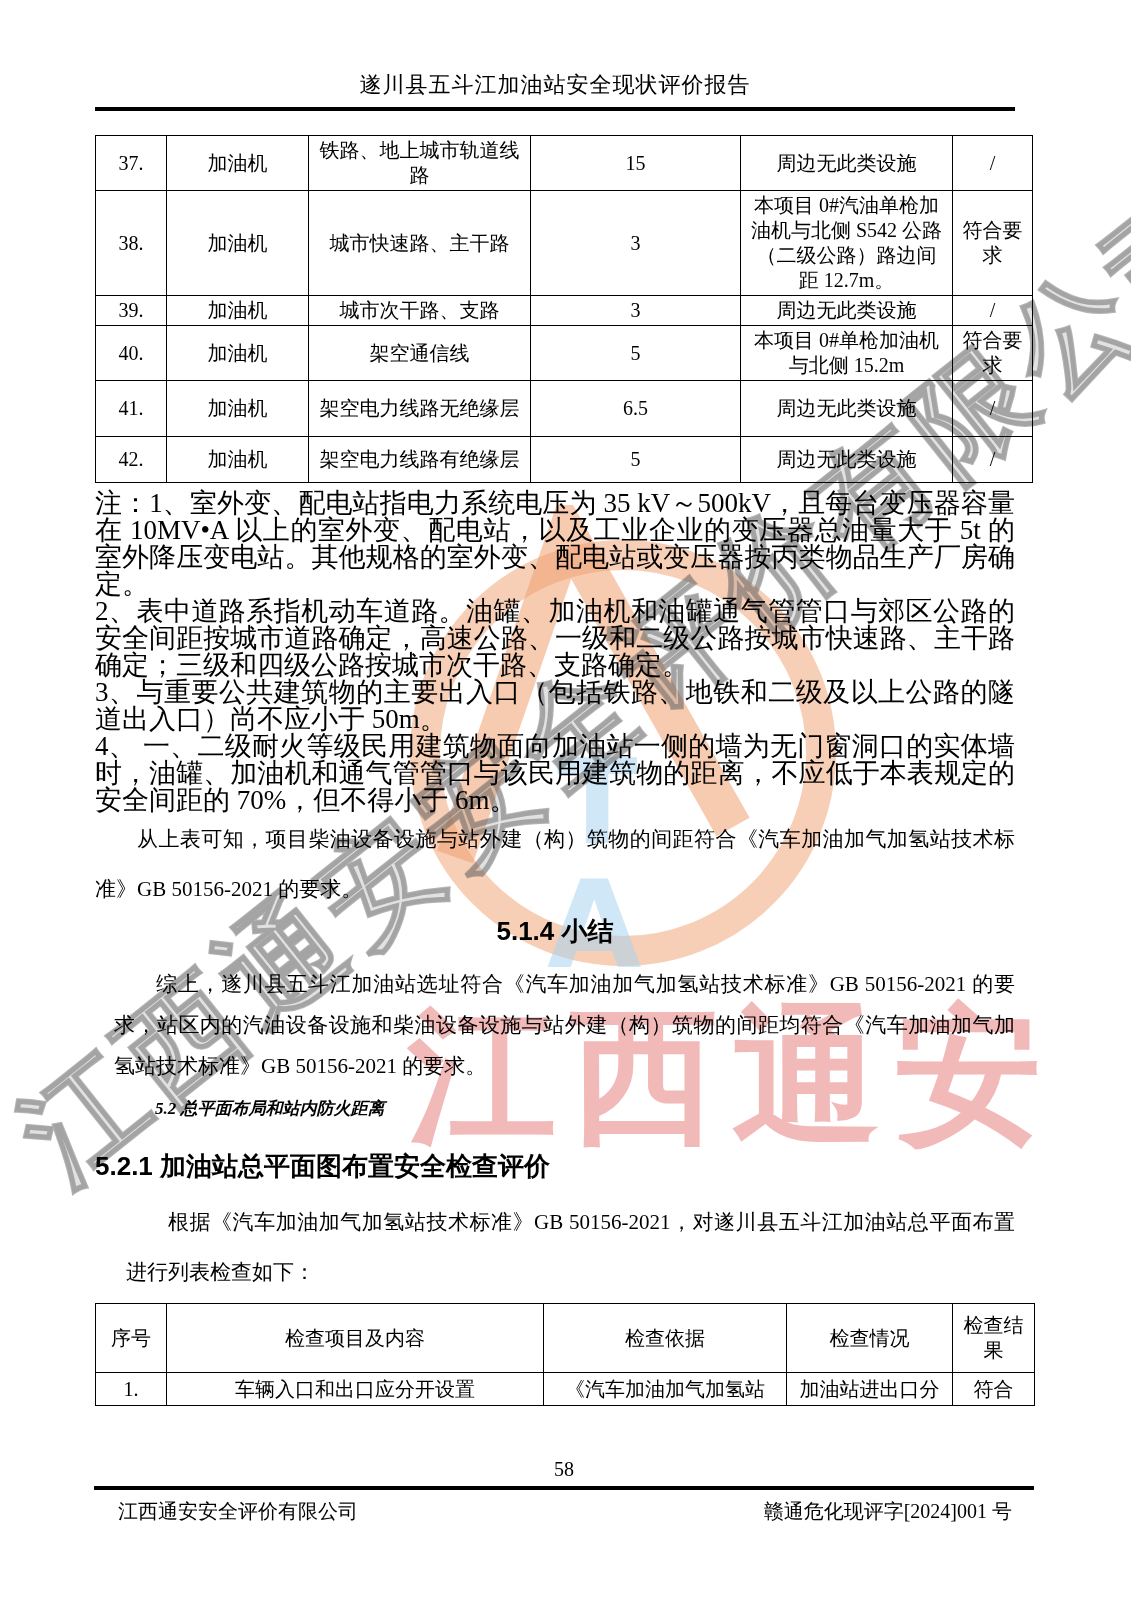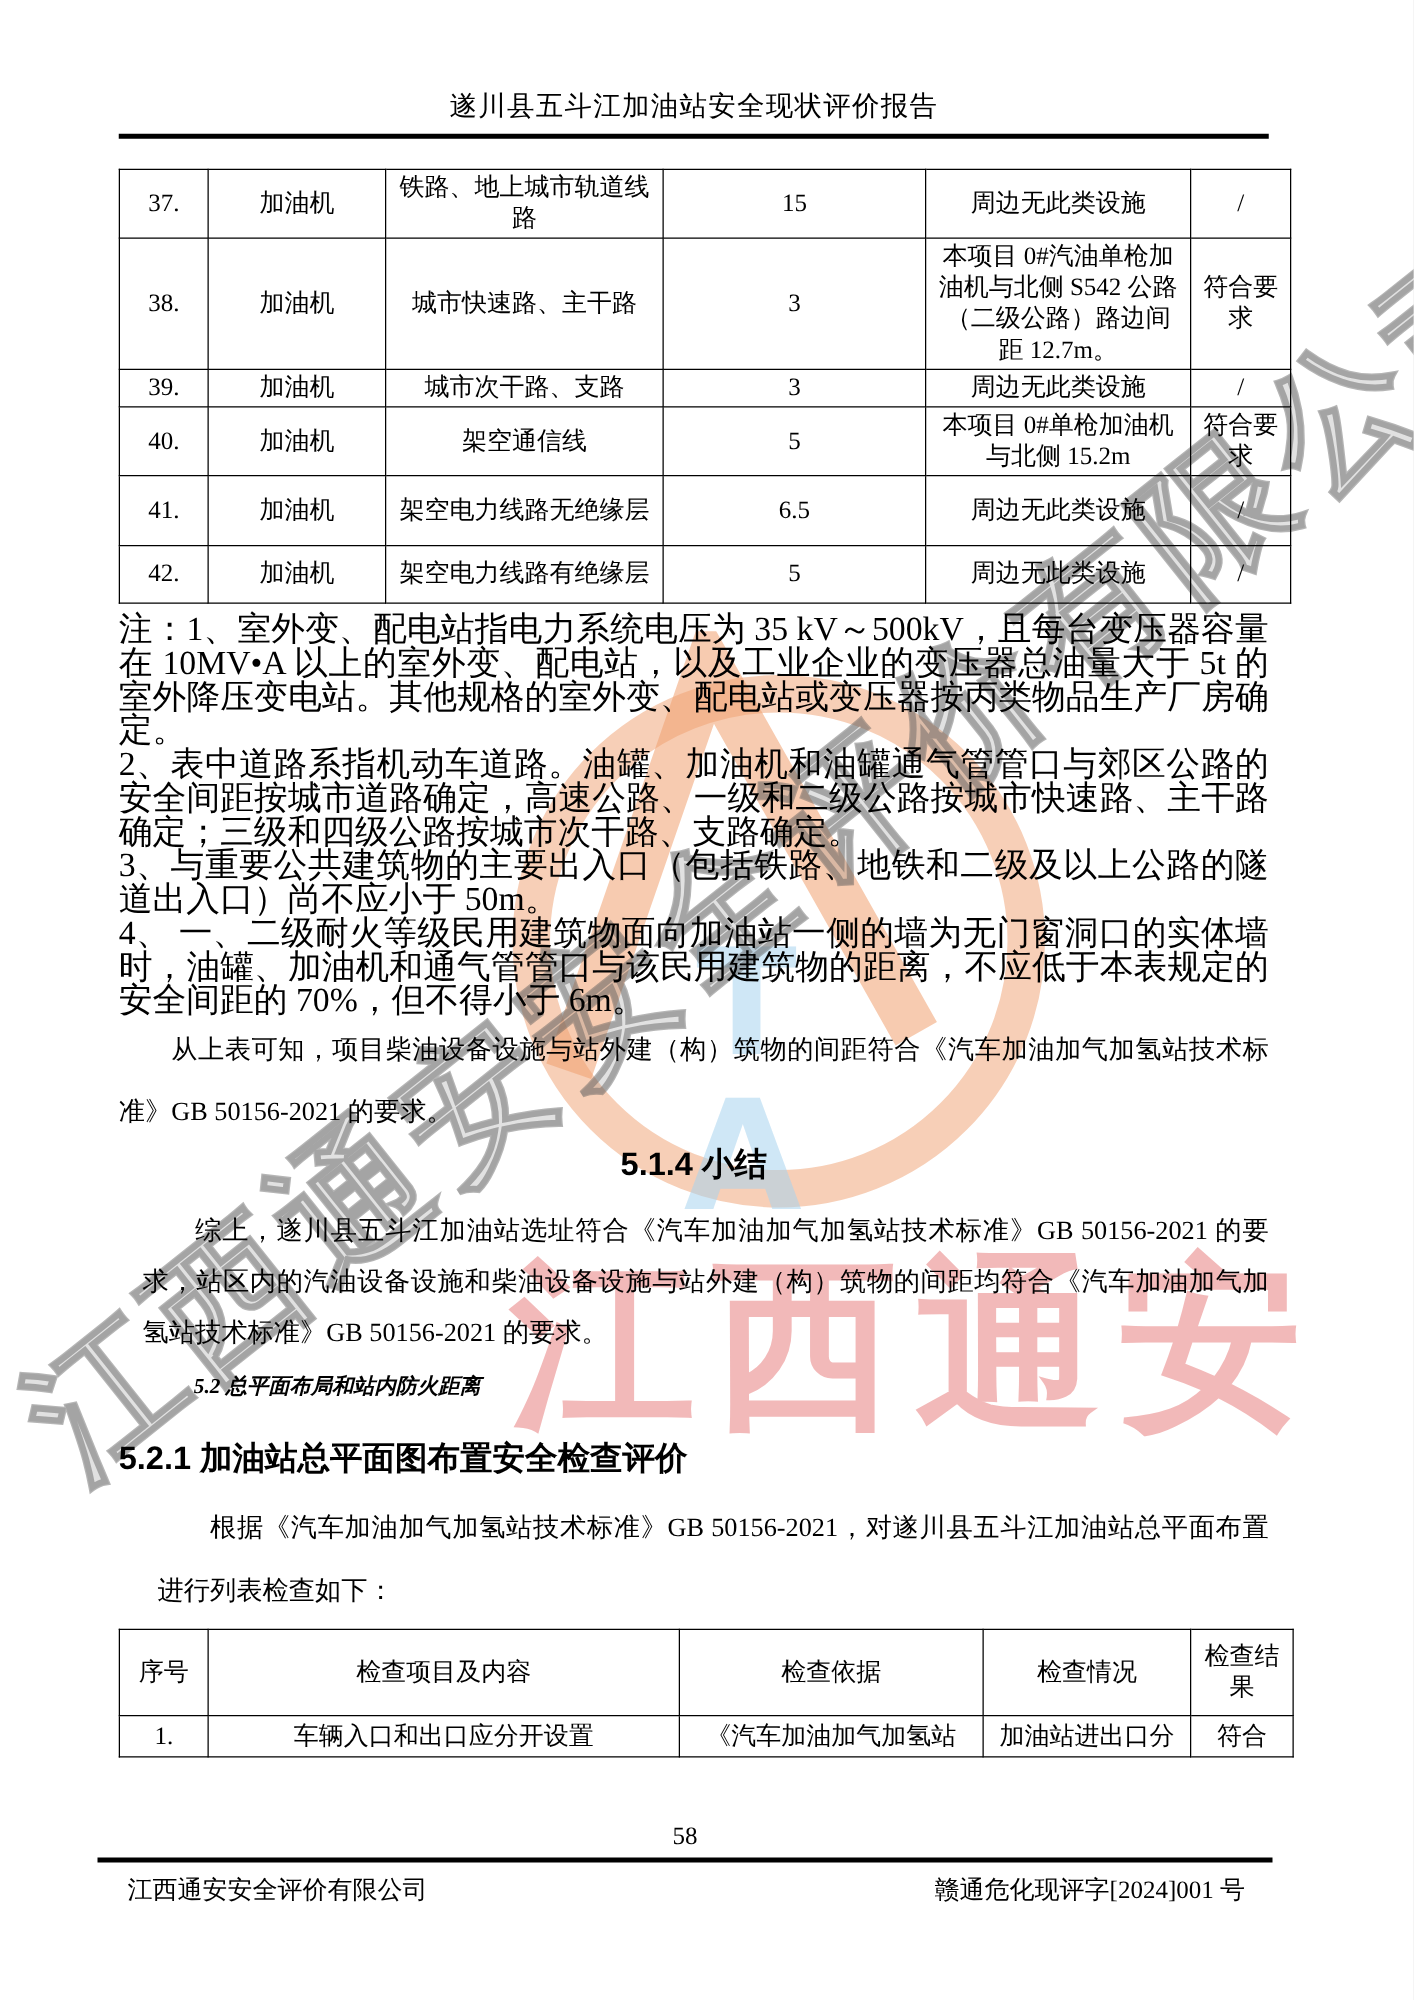--- a/index.html
+++ b/index.html
@@ -42,21 +42,21 @@
        font-style:italic;font-family:"Liberation Serif","DejaVu Serif",serif;}
   .h521{margin-top:22px;}
   .p3{margin-top:14px;margin-left:31px;}
   .caption{margin-top:8px;text-align:center;font-size:24px;line-height:30px;}
   .t2{margin-top:6px;}
   .t2 .c1{width:71px;}  .t2 .c2{width:377px;} .t2 .c3{width:243px;}
   .t2 .c4{width:166px;} .t2 .c5{width:82px;}
   .t2 th{height:64px;}
   .t2 td{height:28px;}
   
-  .footer{position:absolute;left:78px;width:940px;top:1458px;z-index:1;font-size:20px;}
+  .footer{position:absolute;left:94px;width:940px;top:1458px;z-index:1;font-size:20px;}
   .page-num{text-align:center;}
   .footer-rule{margin-top:5px;border-bottom:4px solid #000;}
   .footer-row{display:flex;justify-content:space-between;margin-top:8px;padding:0 22px 0 24px;}
 </style>
 </head>
 <body>
 
 <div class="page">
 
   <div class="watermark">

